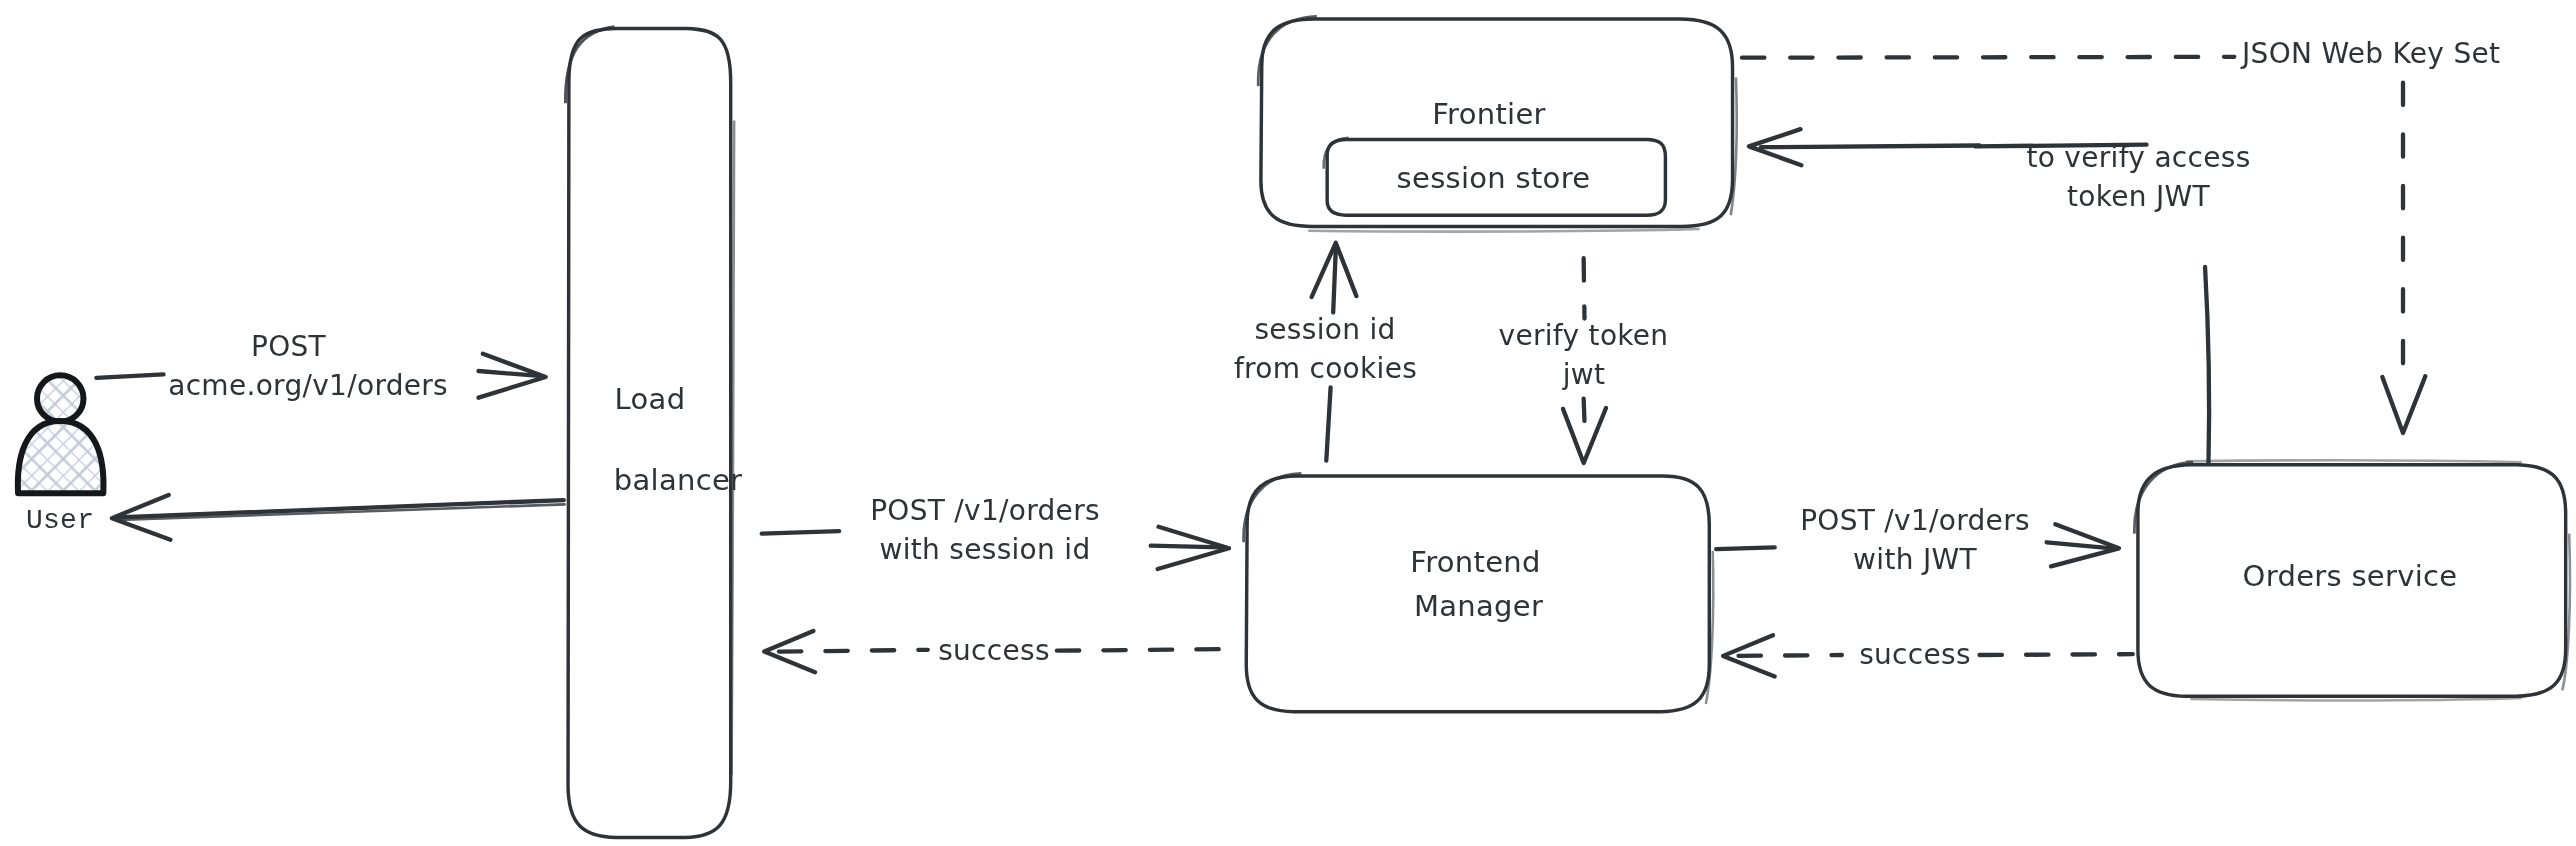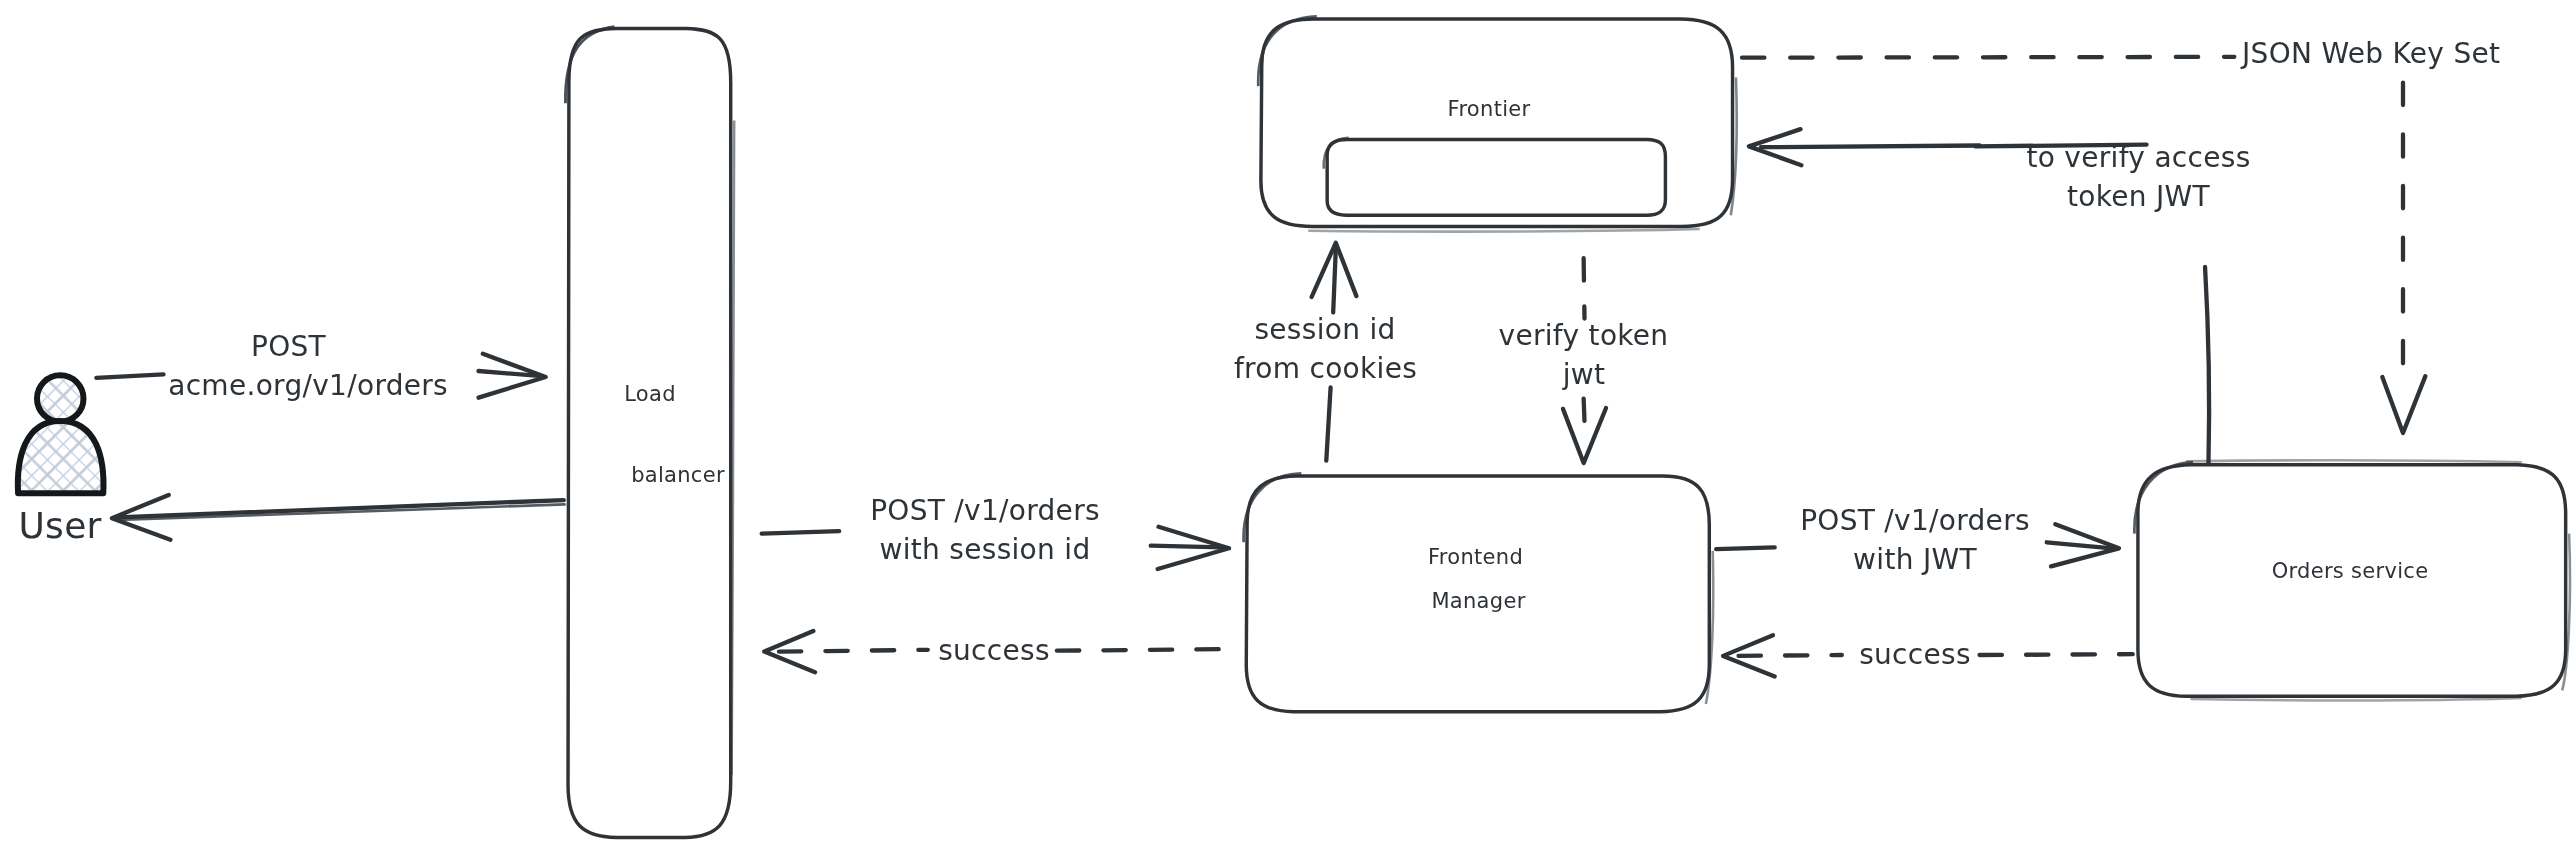--- a/index.html
+++ b/index.html
@@ -27,27 +27,28 @@
   .lbl {
     position: absolute;
     font-family: "DejaVu Sans", sans-serif;
     color: #2e3338;
     white-space: pre;
     line-height: 1.25;
     letter-spacing: 0.3px;
     text-align: center;
   }
   .node-label {
-    font-size: 21px;
+    font-size: 29px;
   }
   .edge-label {
     font-size: 28px;
   }
   .user-label {
-    font-size: 36px;
+    font-size: 28px;
+    font-family: Liberation Mono, monospace;
   }
 </style>
 </head>
 <body>
 
 <div id="canvas">
 
   <svg class="layer" viewBox="0 0 2993 984" xmlns="http://www.w3.org/2000/svg">
     <defs>
       <pattern id="hatch" width="26" height="26" patternUnits="userSpaceOnUse" patternTransform="rotate(45)">
@@ -159,20 +160,21 @@
     </g>
   </svg>
 
   <div class="lbl user-label" style="left:8.6px; top:503px; width:103px;">User</div>
 
   <div class="lbl node-label" style="left:568px; top:381px; width:164px;">Load</div>
   <div class="lbl node-label" style="left:592px; top:420px; width:172px;margin-top:42px;">balancer</div>
 
   <div class="lbl node-label" style="left:1373px; top:96px; width:232px;">Frontier</div>
 
+  <div class="lbl node-label" style="left:1356px; top:160px; width:275px;">session store</div>
 
   <div class="lbl node-label" style="left:1368px; top:544px; width:215px;">Frontend</div>
   <div class="lbl node-label" style="left:1371px; top:588px; width:215px;">Manager</div>
 
   <div class="lbl node-label" style="left:2208px; top:558px; width:284px;">Orders service</div>
 
   <div class="lbl edge-label" style="left:194px; top:329px; width:189px;">POST</div>
   <div class="lbl edge-label" style="left:138px; top:368px; width:310px;text-align:right;">acme.org/v1/orders</div>
 
   <div class="lbl edge-label" style="left:826px; top:493px; width:318px;">POST /v1/orders</div>

